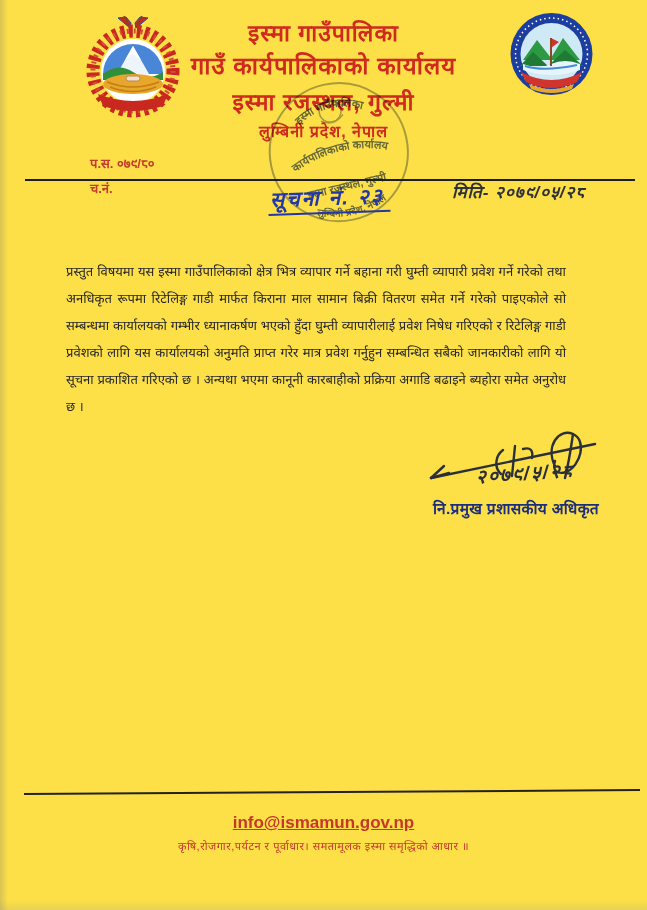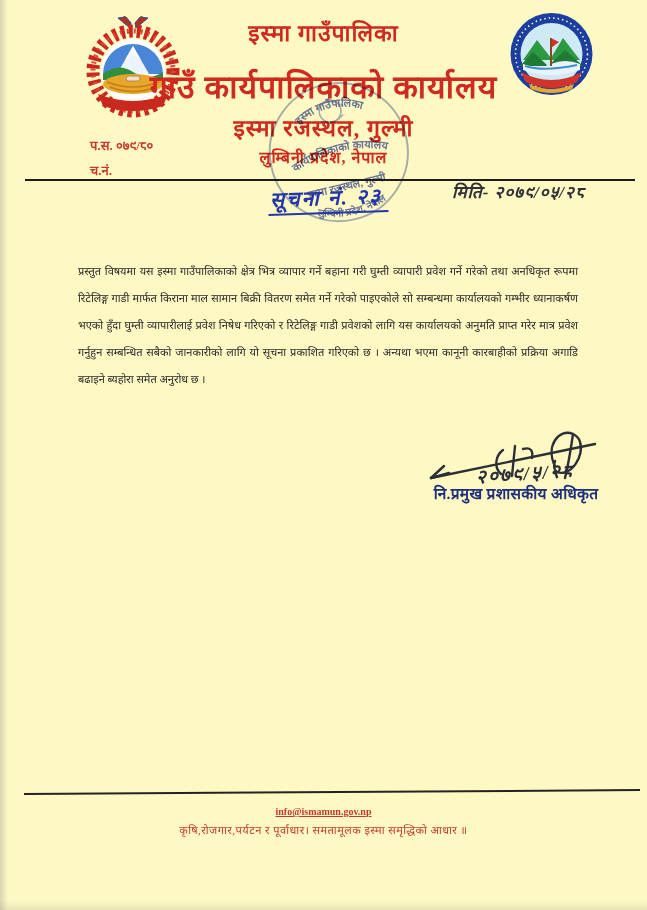--- a/index.html
+++ b/index.html
@@ -1,38 +1,38 @@
 <!DOCTYPE html>
 <html lang="ne"><head>
 <meta charset="utf-8">
 <style>
   html,body{margin:0;padding:0;background:#e9e9e7;}
   *{box-sizing:border-box;}
   .page{
     position:relative;width:647px;height:910px;margin:0 auto;
-    background:#fef9c3;overflow:hidden;
-    font-family:Liberation Serif, serif;
+    background:#fde047;overflow:hidden;
+    font-family:Liberation Sans, sans-serif;
     box-shadow:0 0 6px rgba(0,0,0,.25);
   }
   .page::before{content:"";position:absolute;left:0;top:0;width:8px;height:100%;
     background:linear-gradient(90deg,rgba(120,120,120,.28),rgba(120,120,120,0));pointer-events:none;}
   .page::after{content:"";position:absolute;left:0;bottom:0;width:100%;height:10px;
     background:linear-gradient(0deg,rgba(140,140,140,.18),rgba(140,140,140,0));pointer-events:none;}
 
   
   .hdr-text{position:absolute;left:0;right:0;top:16px;text-align:center;color:#cf2a1f;}
   .hdr-l1{font-size:23px;font-weight:700;letter-spacing:1px;}
-  .hdr-l2{font-size:32px;font-weight:700;margin-top:16px;letter-spacing:1px;}
+  .hdr-l2{font-size:24px;font-weight:700;margin-top:0;letter-spacing:1px;}
   .hdr-l3{font-size:23px;font-weight:700;margin-top:4px;letter-spacing:1px;}
   .hdr-l4{font-size:16px;font-weight:700;margin-top:3px;letter-spacing:1px;}
   .logo-left{position:absolute;left:80px;top:14px;}
   .logo-right{position:absolute;left:503px;top:8px;}
 
   
-  .ref{position:absolute;left:90px;top:136px;color:#c43a2e;font-size:13px;font-weight:700;}
+  .ref{position:absolute;left:90px;top:154px;color:#c43a2e;font-size:13px;font-weight:700;}
   .ref div{margin-bottom:7px;}
 
   
   .stamp{position:absolute;left:252px;top:76px;transform:rotate(-12deg);
     opacity:.82;mix-blend-mode:multiply;pointer-events:none;}
 
   
   .rule1{position:absolute;left:25px;top:179px;width:610px;height:2px;background:#1c1c1c;}
   .rule-footer{position:absolute;left:24px;top:791px;width:616px;height:2px;background:#232323;transform:rotate(-.35deg);}
 
@@ -40,34 +40,34 @@
   .notice-no{position:absolute;left:268px;top:183px;color:#2337a8;font-size:21px;font-weight:600;
     transform:rotate(-2deg);border-bottom:2px solid #2337a8;padding:0 6px 1px 2px;letter-spacing:2px;font-style:italic;}
   .hand-date{position:absolute;left:452px;top:180px;color:#2e3137;font-size:17px;font-weight:600;
     letter-spacing:1px;font-style:italic;}
   .sig-date{position:absolute;left:476px;top:460px;color:#2b2f3a;font-size:19px;font-weight:600;
     transform:rotate(-4deg);letter-spacing:2px;font-style:italic;}
 
   
   .heading{position:absolute;left:0;right:0;top:212px;text-align:center;color:#1f1f22;
     font-size:21px;font-weight:600;letter-spacing:1px;}
-  .body-text{position:absolute;left:78px;top:258px;width:500px;color:#26262a;
-    font-size:11px;line-height:27px;text-align:justify;}
+  .body-text{position:absolute;left:66px;top:258px;width:500px;color:#26262a;
+    font-size:13px;line-height:27px;text-align:justify;}
 
   
   .sig-svg{position:absolute;left:423px;top:426px;}
   .sig-name-block{position:absolute;left:402px;top:482px;width:228px;text-align:center;color:#1d2f7c;}
   .sig-name{font-size:17px;font-weight:800;letter-spacing:.5px;}
-  .sig-title{font-size:15.5px;font-weight:800;margin-top:0;letter-spacing:.3px;}
+  .sig-title{font-size:15.5px;font-weight:800;margin-top:15px;letter-spacing:.3px;}
 
   
   .footer{position:absolute;left:0;right:0;top:799px;text-align:center;color:#c4372c;}
   .f1{font-size:11.5px;}
   .f1 b{font-weight:800;}
-  .f2{font-size:10px;margin-top:7px;}
+  .f2{font-size:17px;margin-top:14px;}
   .f2 span{text-decoration:underline;font-weight:700;}
   .f3{font-size:11px;margin-top:5px;letter-spacing:.5px;}
 </style>
 </head>
 <body>
 
 <div class="page">
 
   <div class="logo-left">
     <svg width="106" height="106" viewBox="0 0 106 106">

